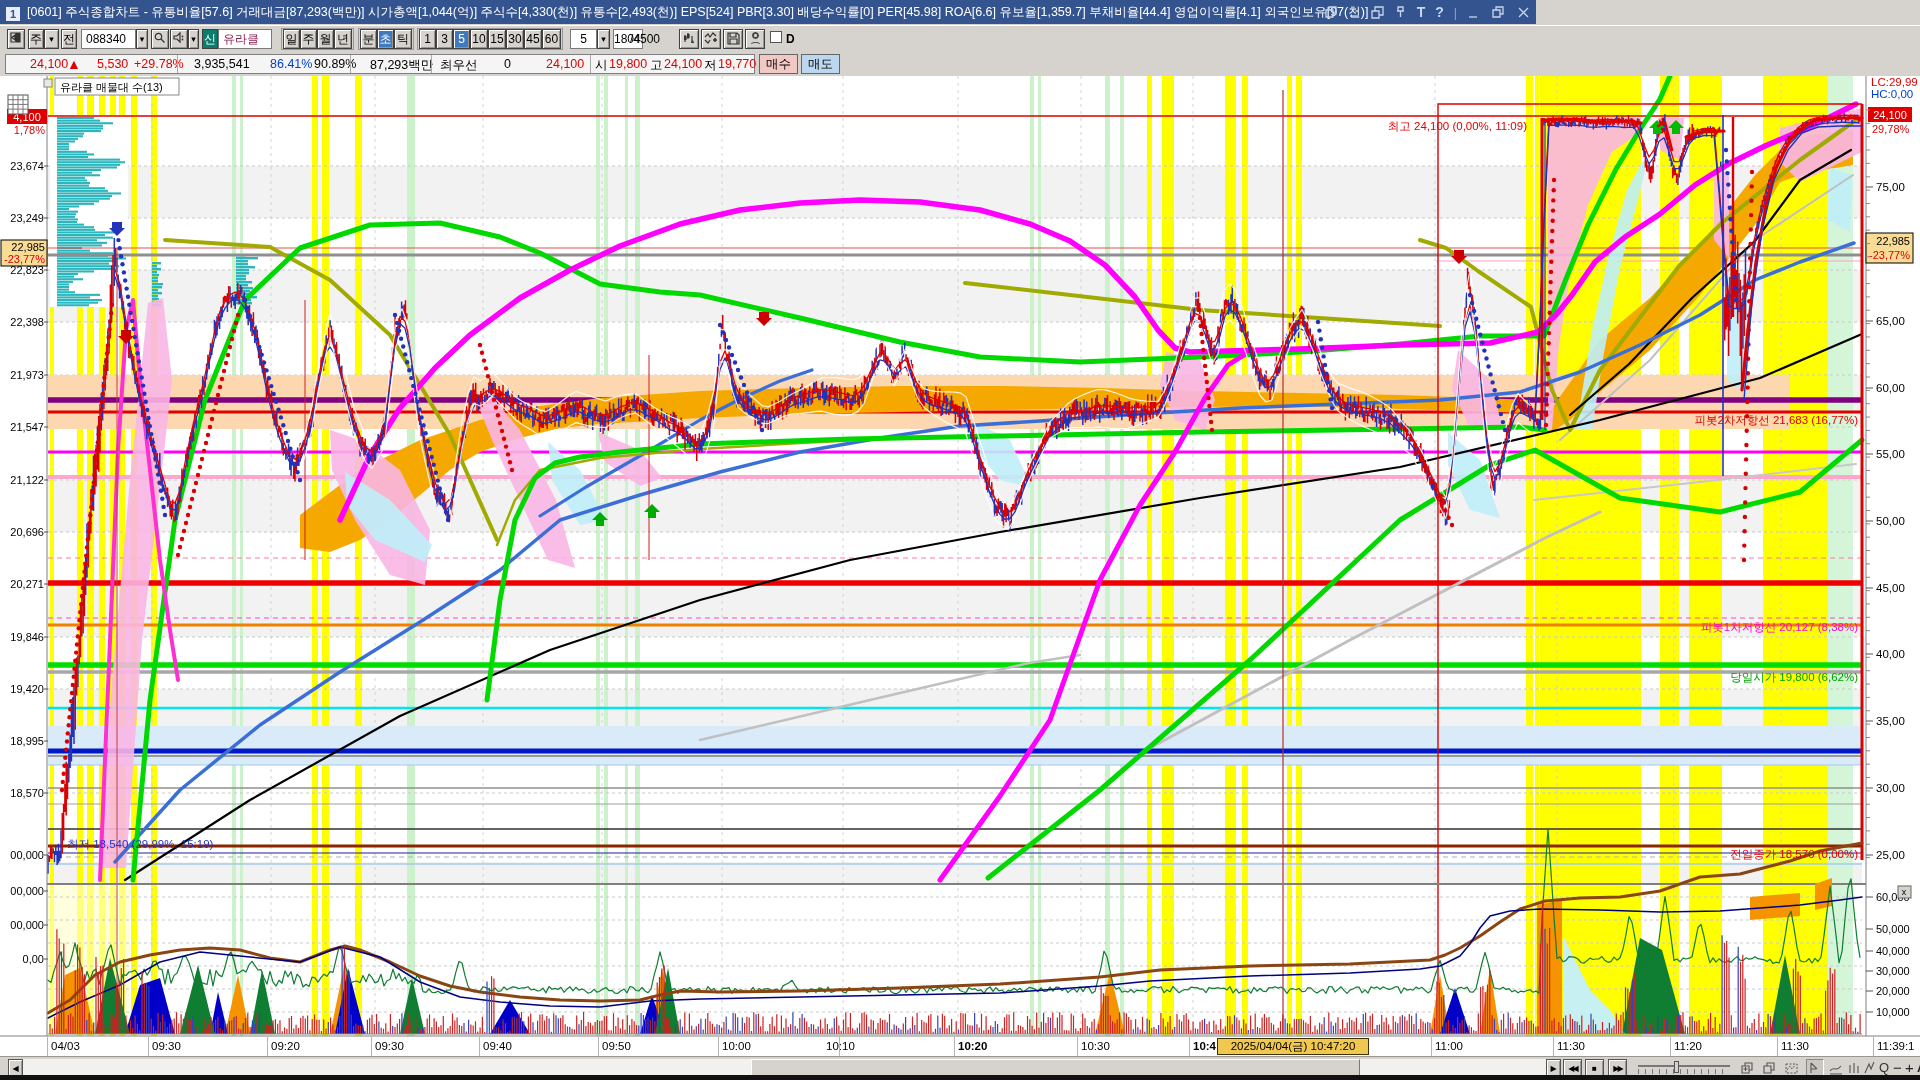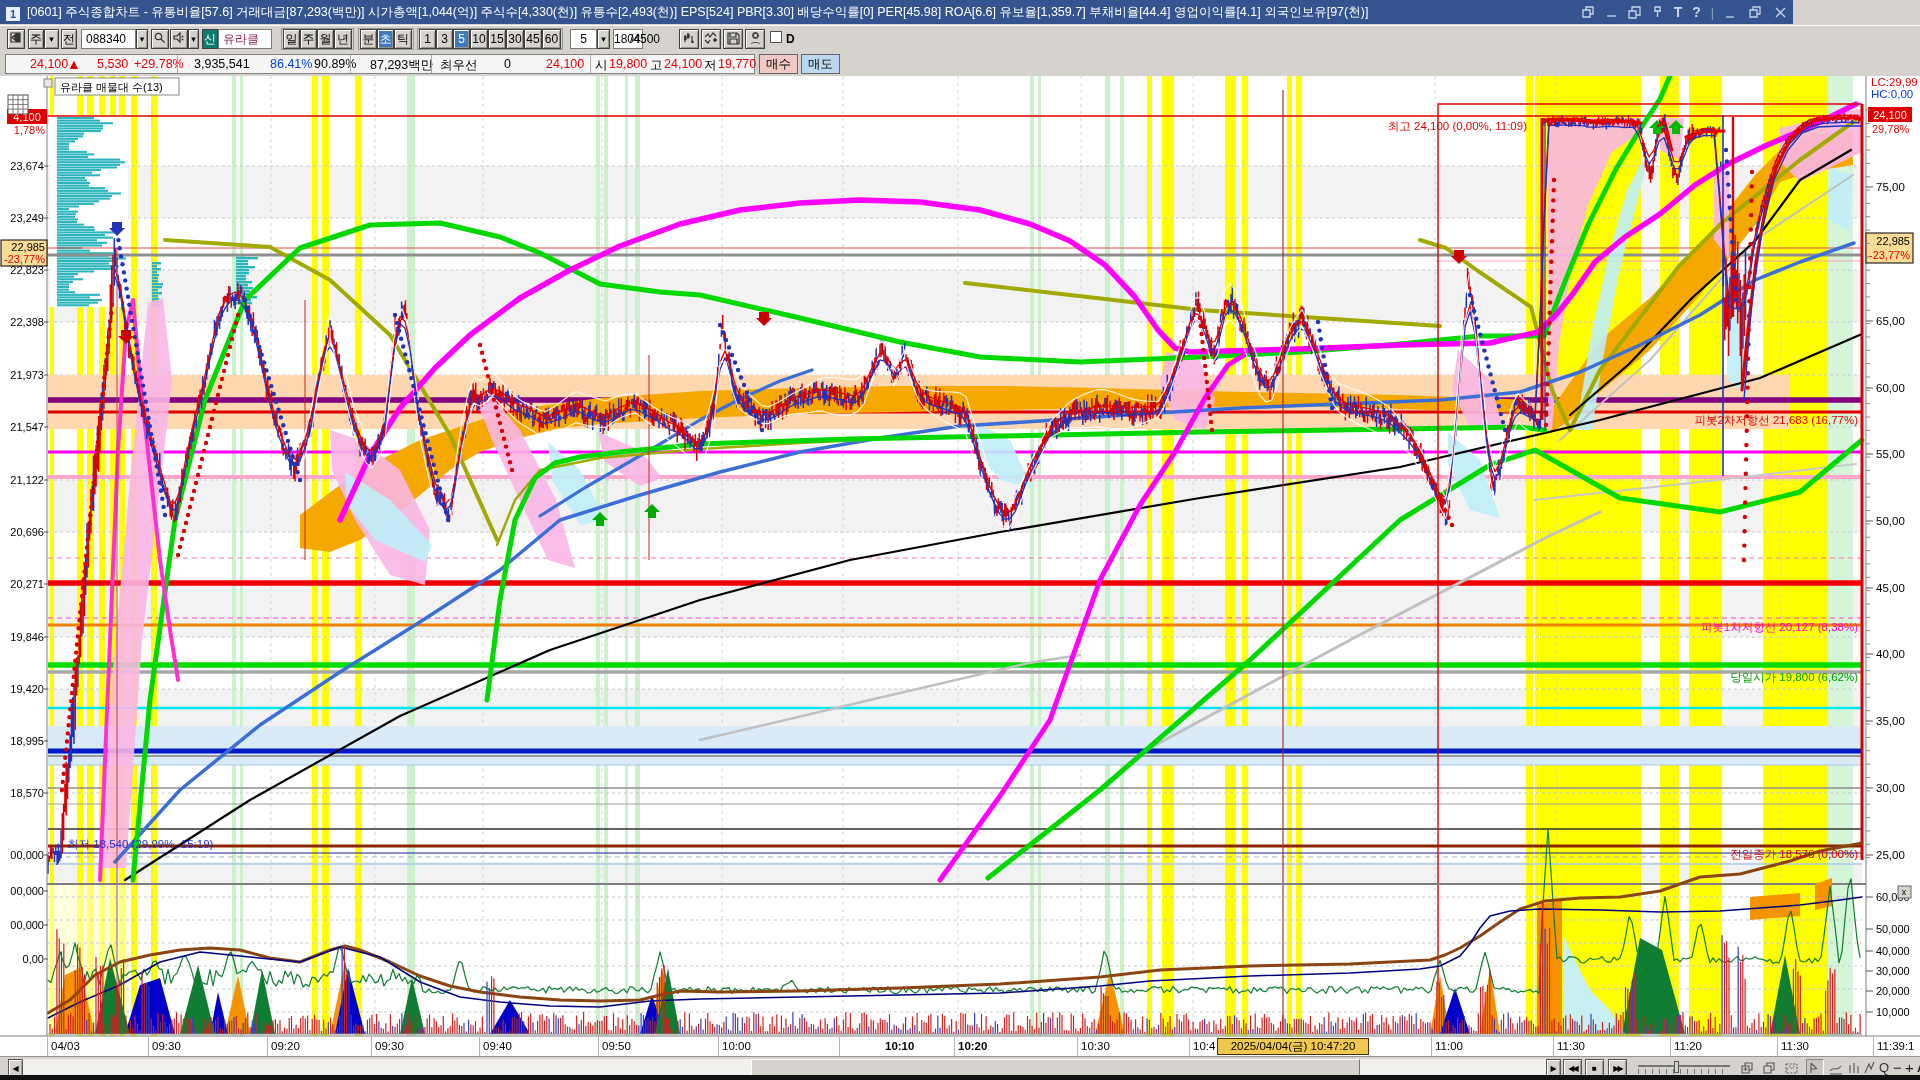--- a/index.html
+++ b/index.html
@@ -1,15 +1,15 @@
 <!DOCTYPE html>
 <html><head><meta charset="utf-8"><style>
 *{margin:0;padding:0;box-sizing:border-box}
 html,body{width:1920px;height:1080px;overflow:hidden;font-family:"Liberation Sans",sans-serif;background:#d6d3ce;position:relative}
-.titlebar{position:absolute;left:0;top:0;width:1793px;height:24px;background:#33548f;color:#fff;font-size:12.5px;line-height:24px;white-space:nowrap}
+.titlebar{position:absolute;left:0;top:0;width:1536px;height:24px;background:#33548f;color:#fff;font-size:12.5px;line-height:24px;white-space:nowrap}
 .tb-ico{display:inline-block;width:14px;height:14px;background:#e8eefa;color:#33548f;text-align:center;line-height:14px;font-weight:bold;font-size:11px;margin:0 7px 0 6px;vertical-align:-2px}
 .titlebar .right{position:absolute;right:6px;top:0}
 .toolbar{position:absolute;left:0;top:25px;width:1920px;height:27px;background:#d6d3ce;border-top:1px solid #fff;font-size:12px}
 .btn{position:absolute;top:3px;height:20px;background:#d6d3ce;border:1px solid #404040;box-shadow:inset 1px 1px 0 #fff, inset -1px -1px 0 #9a968f;text-align:center;line-height:18px;color:#000;overflow:hidden}
 .fld{position:absolute;top:3px;height:20px;background:#fff;border:1px solid #7a7a7a;line-height:18px;color:#000;text-align:left;padding-left:4px}
 .sel{background:#3f7ac0 !important;color:#fff !important}
 .inforow{position:absolute;left:0;top:52px;width:1920px;height:24px;background:#d6d3ce;font-size:12.5px}
 .inset{position:absolute;left:5px;top:2px;width:750px;height:20px;background:#f5f5f5;border:1px solid #808080}
 .iv{position:absolute;top:5px;white-space:nowrap;letter-spacing:0px}
 .red{color:#e00000} .blue{color:#0040d8}
@@ -947,27 +947,27 @@
     <span class="tl" style="left:271px;font-weight:normal">09:20</span>
     <span style="position:absolute;left:267px;top:0;height:19px;border-left:1px solid #b5b5b5"></span>
     <span class="tl" style="left:375px;font-weight:normal">09:30</span>
     <span style="position:absolute;left:371px;top:0;height:19px;border-left:1px solid #b5b5b5"></span>
     <span class="tl" style="left:483px;font-weight:normal">09:40</span>
     <span style="position:absolute;left:479px;top:0;height:19px;border-left:1px solid #b5b5b5"></span>
     <span class="tl" style="left:602px;font-weight:normal">09:50</span>
     <span style="position:absolute;left:598px;top:0;height:19px;border-left:1px solid #b5b5b5"></span>
     <span class="tl" style="left:722px;font-weight:normal">10:00</span>
     <span style="position:absolute;left:718px;top:0;height:19px;border-left:1px solid #b5b5b5"></span>
-    <span class="tl" style="left:885px;font-weight:bold">10:10</span>
+    <span class="tl" style="left:826px;font-weight:normal">10:10</span>
     <span style="position:absolute;left:839px;top:0;height:19px;border-left:1px solid #b5b5b5"></span>
     <span class="tl" style="left:958px;font-weight:bold">10:20</span>
     <span style="position:absolute;left:954px;top:0;height:19px;border-left:1px solid #b5b5b5"></span>
     <span class="tl" style="left:1081px;font-weight:normal">10:30</span>
     <span style="position:absolute;left:1077px;top:0;height:19px;border-left:1px solid #b5b5b5"></span>
-    <span class="tl" style="left:1193px;font-weight:normal">10:4</span>
+    <span class="tl" style="left:1193px;font-weight:bold">10:4</span>
     <span style="position:absolute;left:1189px;top:0;height:19px;border-left:1px solid #b5b5b5"></span>
     <span class="tl" style="left:1435px;font-weight:normal">11:00</span>
     <span style="position:absolute;left:1431px;top:0;height:19px;border-left:1px solid #b5b5b5"></span>
     <span class="tl" style="left:1557px;font-weight:normal">11:30</span>
     <span style="position:absolute;left:1553px;top:0;height:19px;border-left:1px solid #b5b5b5"></span>
     <span class="tl" style="left:1674px;font-weight:normal">11:20</span>
     <span style="position:absolute;left:1670px;top:0;height:19px;border-left:1px solid #b5b5b5"></span>
     <span class="tl" style="left:1781px;font-weight:normal">11:30</span>
     <span style="position:absolute;left:1777px;top:0;height:19px;border-left:1px solid #b5b5b5"></span>
     <span class="tl" style="left:1877px;font-weight:normal">11:39:1</span>

